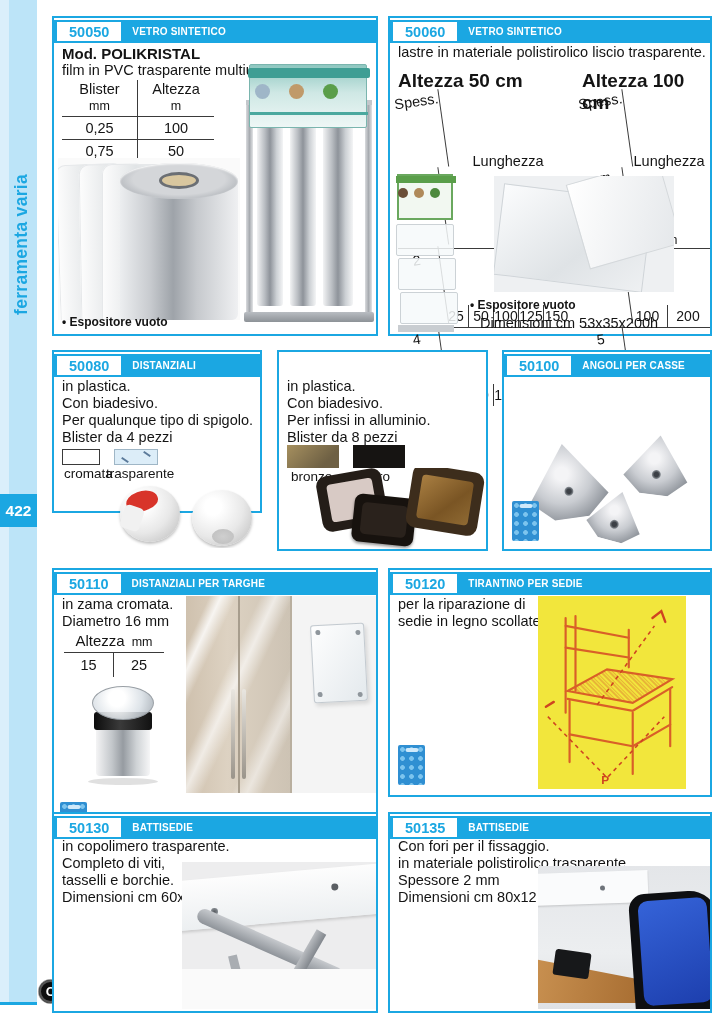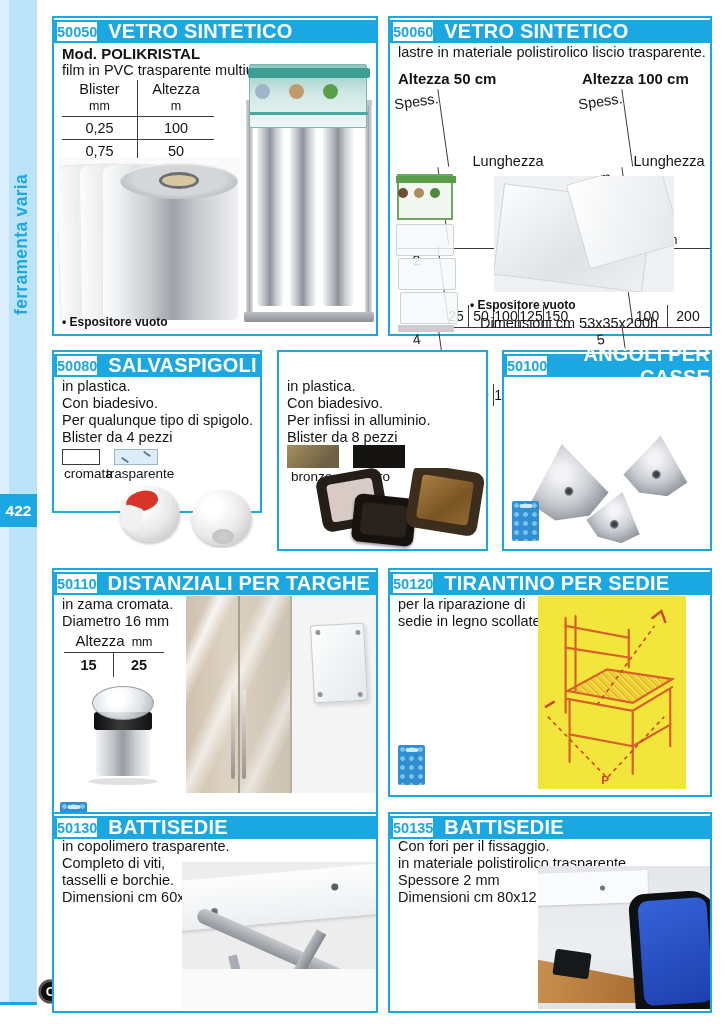--- a/index.html
+++ b/index.html
@@ -16,27 +16,27 @@
     color:#fff; font-weight:bold; font-size:15.5px; display:flex; align-items:center; justify-content:center; }
   .logo-c { position:absolute; left:39px; top:980px; width:23px; height:23px; border-radius:50%;
     background:#0e0e0e; color:#fff; display:flex; align-items:center; justify-content:center;
     font-weight:bold; font-size:13px; box-shadow:0 0 0 2px #555 inset, 0 0 0 1px #999; }
 
   
   .box { position:absolute; border:2px solid #1ba7e2; background:#fff; }
   .box-header { position:absolute; left:0; right:0; top:2px; height:23px; background:#1ba7e2;
     display:flex; align-items:center; }
   .code { background:#fff; color:#1ba7e2; font-weight:bold; font-size:14.5px;
-    margin:2px 0 2px 3px; padding:0 0; height:19px; display:flex; align-items:center; }
-  .box-title { color:#fff; font-weight:bold; font-size:20px; margin-left:11px; letter-spacing:.2px;text-align:right; }
+    margin:2px 0 2px 3px; padding:0 12px; height:19px; display:flex; align-items:center; }
+  .box-title { color:#fff; font-weight:bold; font-size:10px; margin-left:11px; letter-spacing:.2px;text-align:right; }
 
   .lines { position:absolute; left:8px; font-size:14.5px; line-height:17px; }
   .model { position:absolute; left:8px; top:27px; font-weight:bold; font-size:15px; }
   .desc  { position:absolute; left:8px; top:26px; font-size:14.5px; }
-  .subhead { position:absolute; font-weight:bold; font-size:15px; }
+  .subhead { position:absolute; font-weight:bold; font-size:19px; }
   .note  { position:absolute; font-weight:bold; font-size:12px; z-index:5; }
   .note2 { position:absolute; font-size:14.5px; z-index:5; }
 
   #b50050 { left:52px;  top:16px;  width:326px; height:320px; }
   #b50060 { left:388px; top:16px;  width:324px; height:320px; }
   #b50080 { left:52px;  top:350px; width:210px; height:163px; }
   #b50090 { left:277px; top:350px; width:211px; height:201px; }
   #b50100 { left:502px; top:350px; width:210px; height:201px; }
   #b50110 { left:52px;  top:568px; width:326px; height:284px; }
   #b50120 { left:388px; top:568px; width:324px; height:229px; }
@@ -68,21 +68,21 @@
   .t60-left .cv { width:25px; }
   .t60-right { left:192px; width:128px; }
   .t60-right .cv { width:40px; }
 
   .t110 { position:absolute; left:10px; top:62px; width:100px; text-align:center; }
   .t110-head { display:flex; align-items:baseline; justify-content:center; gap:7px;
     border-bottom:1.5px solid #3a3a3a; padding-bottom:3px; }
   .t110-head .lbl { font-size:15px; }
   .t110-head .unit { font-size:12.5px; }
   .t110-vals { display:flex; font-size:14.5px; }
-  .t110-vals span { width:50px; padding:4px 0;font-weight:bold; }
+  .t110-vals span { width:50px; padding:4px 0; }
   .t110-vals span:first-child { border-right:1.5px solid #3a3a3a; }
 
   
   .swatch { position:absolute; }
   .sw-label { position:absolute; font-size:13.5px; }
   .sw-bianco { left:8px; top:97px; width:38px; height:16px; background:#fff; border:1.5px solid #3a3a3a; }
   .sw-trasp  { left:60px; top:97px; width:44px; height:16px; background:#dcedf8; border:1px solid #9fb6c6; }
   .sw-trasp::before, .sw-trasp::after { content:""; position:absolute; width:8px; height:2px;
     background:#5b7a9a; transform:rotate(35deg); }
   .sw-trasp::before { left:6px; bottom:3px; } .sw-trasp::after { right:6px; top:3px; }
@@ -379,21 +379,21 @@
       <i class="sh1"></i>
         <i class="sh2"></i>
     </div>
     <div class="note" style="left:80px; top:280px">• Espositore vuoto</div>
     <div class="note2" style="left:90px; top:297px">Dimensioni cm 53x35x200h</div>
   </div>
 
   <div class="box" id="b50080">
     <div class="box-header">
       <span class="code">50080</span>
-      <span class="box-title">SALVASPIGOLI</span>
+      <span class="box-title">DISTANZIALI</span>
     </div>
     <div class="lines" style="top:26px">
       <div>in plastica.</div>
       <div>Con biadesivo.</div>
       <div>Per qualunque tipo di spigolo.</div>
       <div>Blister da 4 pezzi</div>
     </div>
     <div class="swatch sw-bianco"></div>
     <div class="swatch sw-trasp"></div>
     <div class="sw-label" style="left:10px; top:114px">cromata</div>

